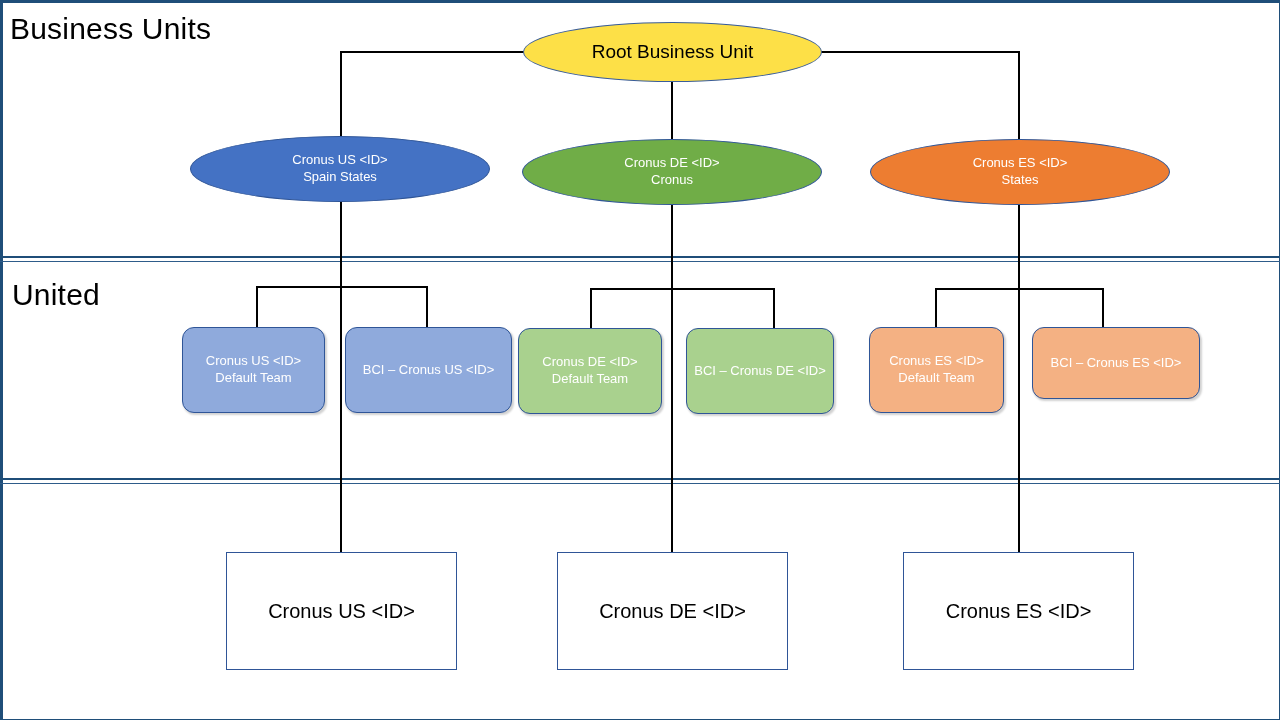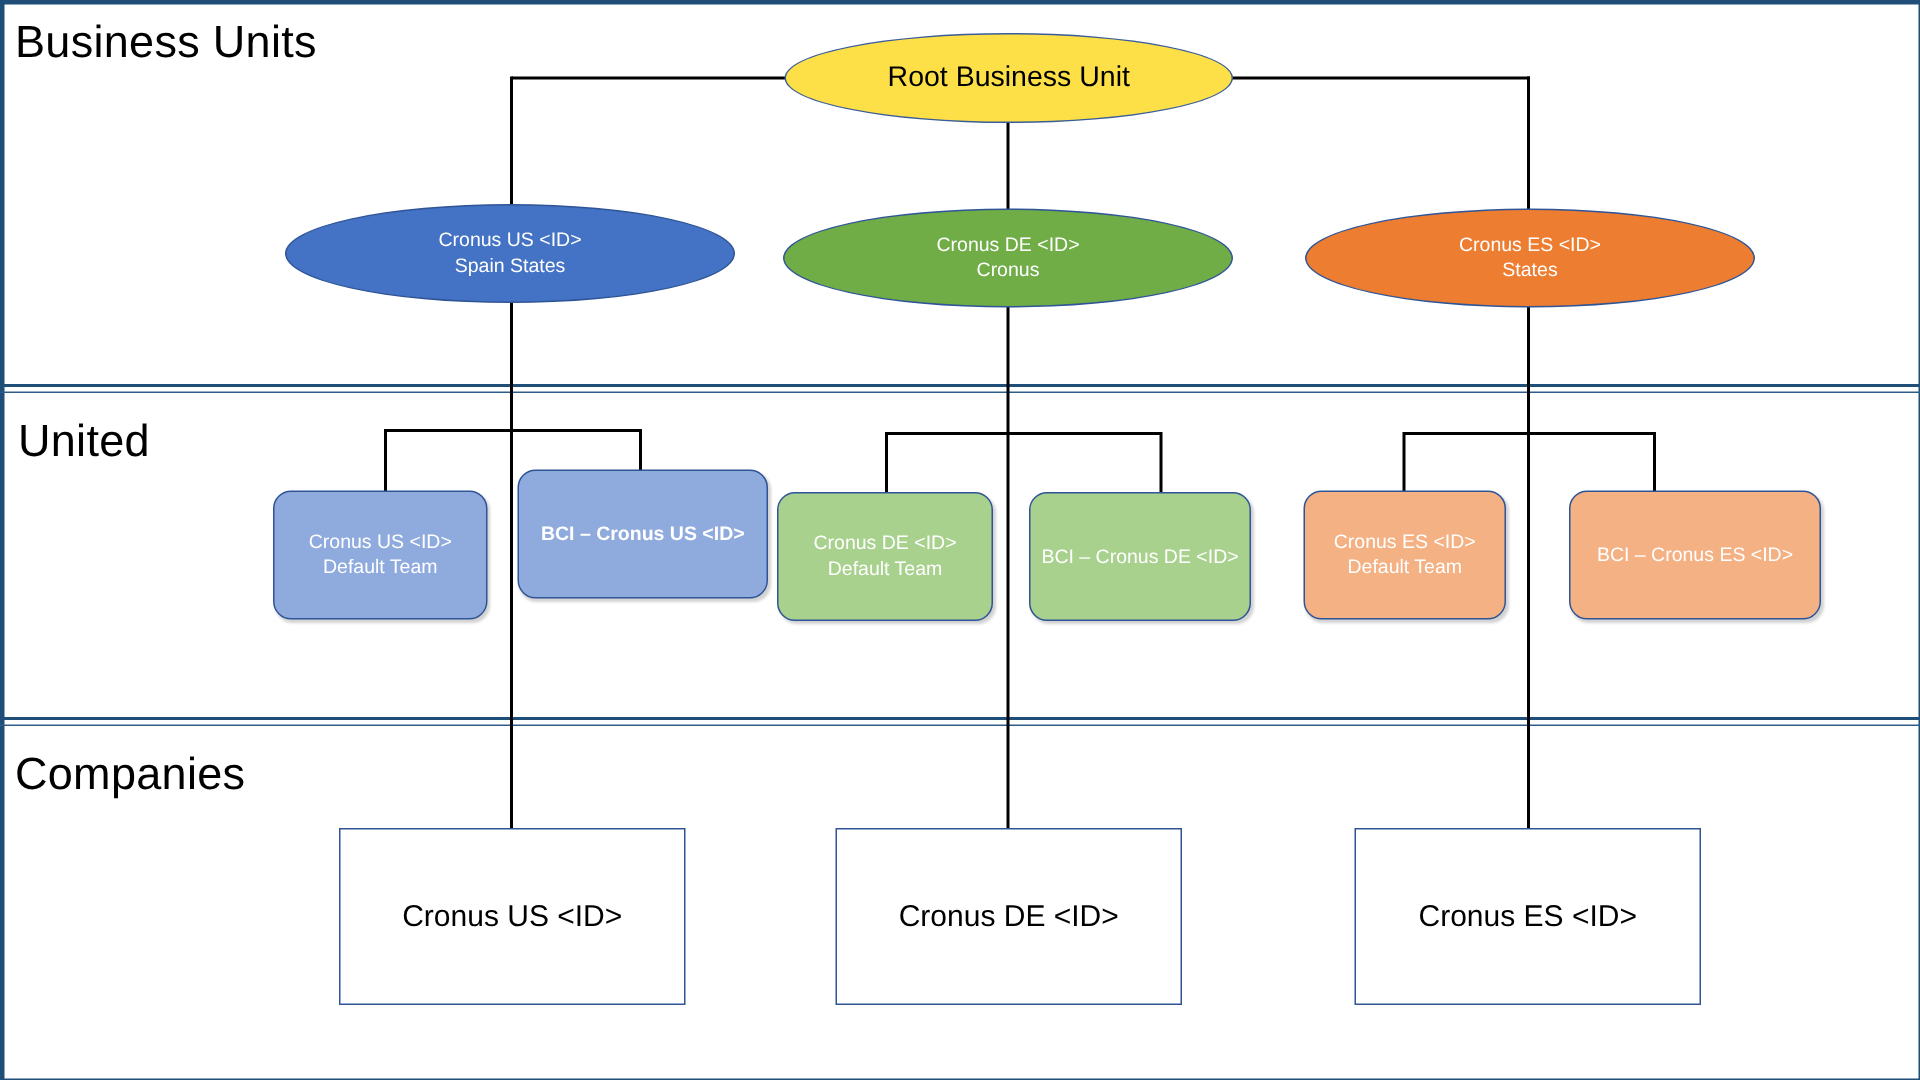--- a/index.html
+++ b/index.html
@@ -121,21 +121,20 @@
   <div class="frame-right"></div>
   <div class="frame-bottom"></div>
 
   <div class="divider" style="top:256px;"></div>
   <div class="divider thin" style="top:261px;"></div>
   <div class="divider" style="top:478px;"></div>
   <div class="divider thin" style="top:483px;"></div>
 
   <div class="band-label" style="left:10px; top:12px;">Business Units</div>
   <div class="band-label" style="left:12px; top:278px;">United</div>
-  <div class="band-label" style="left:10px; top:500px;">Companies</div>
 
   <div class="line h" style="left:341px; top:51px; width:184px;"></div>
   <div class="line h" style="left:819px; top:51px; width:201px;"></div>
 
   <div class="line v" style="left:340px; top:51px; height:501px;"></div>
 
   <div class="line v" style="left:671px; top:79px; height:473px;"></div>
 
   <div class="line v" style="left:1018px; top:51px; height:501px;"></div>
 
@@ -176,21 +175,21 @@
     </div>
   </div>
 
   <div class="team-box two-line" style="left:182px; top:327px; width:143px; height:86px; background:#8FAADC;">
     <div>
       <span>Cronus US &lt;ID&gt;</span>
       <span>Default Team</span>
     </div>
   </div>
 
-  <div class="team-box" style="left:345px; top:313px; width:167px; height:86px; background:#8FAADC;font-weight:bold;">
+  <div class="team-box" style="left:345px; top:327px; width:167px; height:86px; background:#8FAADC;">
     <span>BCI – Cronus US &lt;ID&gt;</span>
   </div>
 
   <div class="team-box two-line" style="left:518px; top:328px; width:144px; height:86px; background:#A9D18E;">
     <div>
       <span>Cronus DE &lt;ID&gt;</span>
       <span>Default Team</span>
     </div>
   </div>
 
@@ -198,21 +197,21 @@
     <span>BCI – Cronus DE &lt;ID&gt;</span>
   </div>
 
   <div class="team-box two-line" style="left:869px; top:327px; width:135px; height:86px; background:#F4B183;">
     <div>
       <span>Cronus ES &lt;ID&gt;</span>
       <span>Default Team</span>
     </div>
   </div>
 
-  <div class="team-box" style="left:1032px; top:327px; width:168px; height:86px; background:#F4B183;margin-left:14px;">
+  <div class="team-box" style="left:1032px; top:327px; width:168px; height:72px; background:#F4B183;">
     <span>BCI – Cronus ES &lt;ID&gt;</span>
   </div>
 
   <div class="company-box" style="left:226px; top:552px; width:231px; height:118px;">
     <span>Cronus US &lt;ID&gt;</span>
   </div>
 
   <div class="company-box" style="left:557px; top:552px; width:231px; height:118px;">
     <span>Cronus DE &lt;ID&gt;</span>
   </div>

